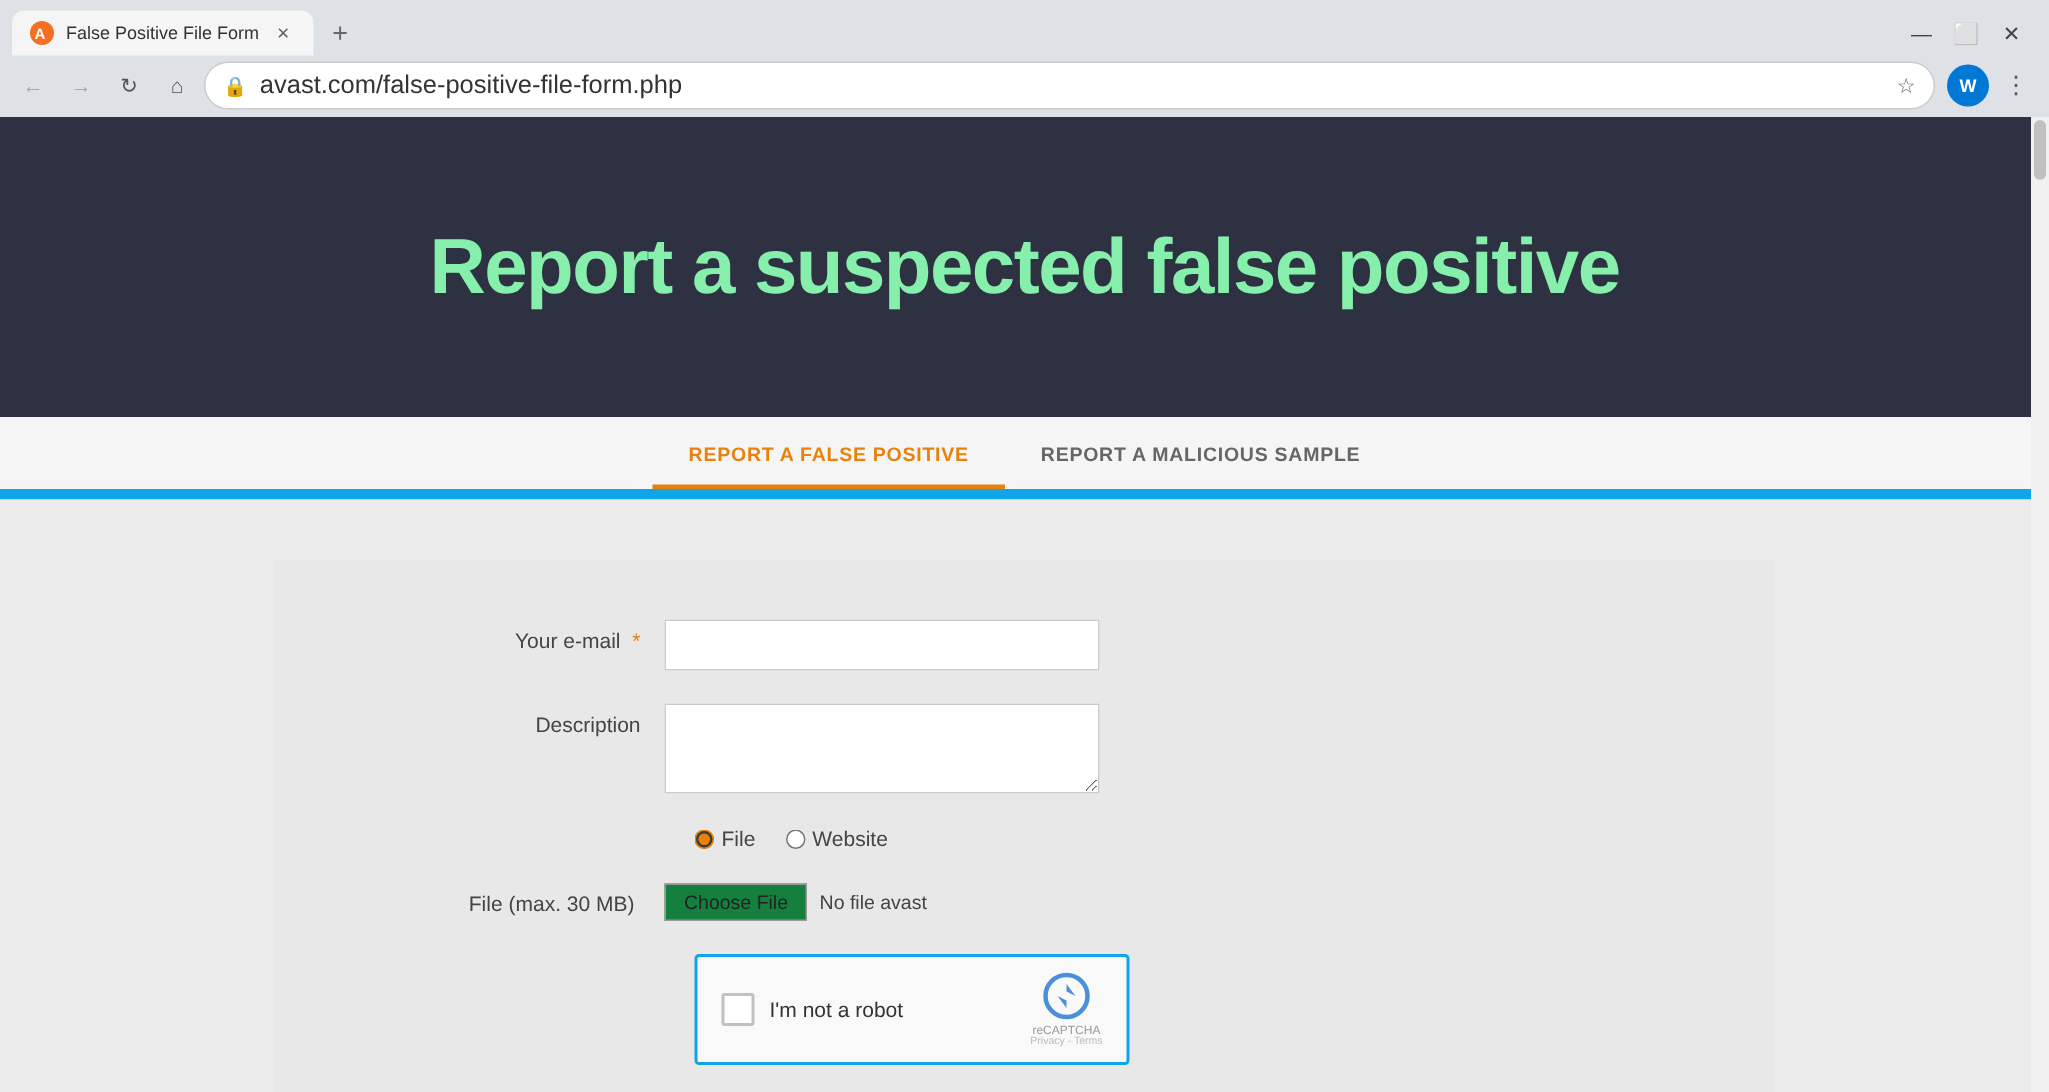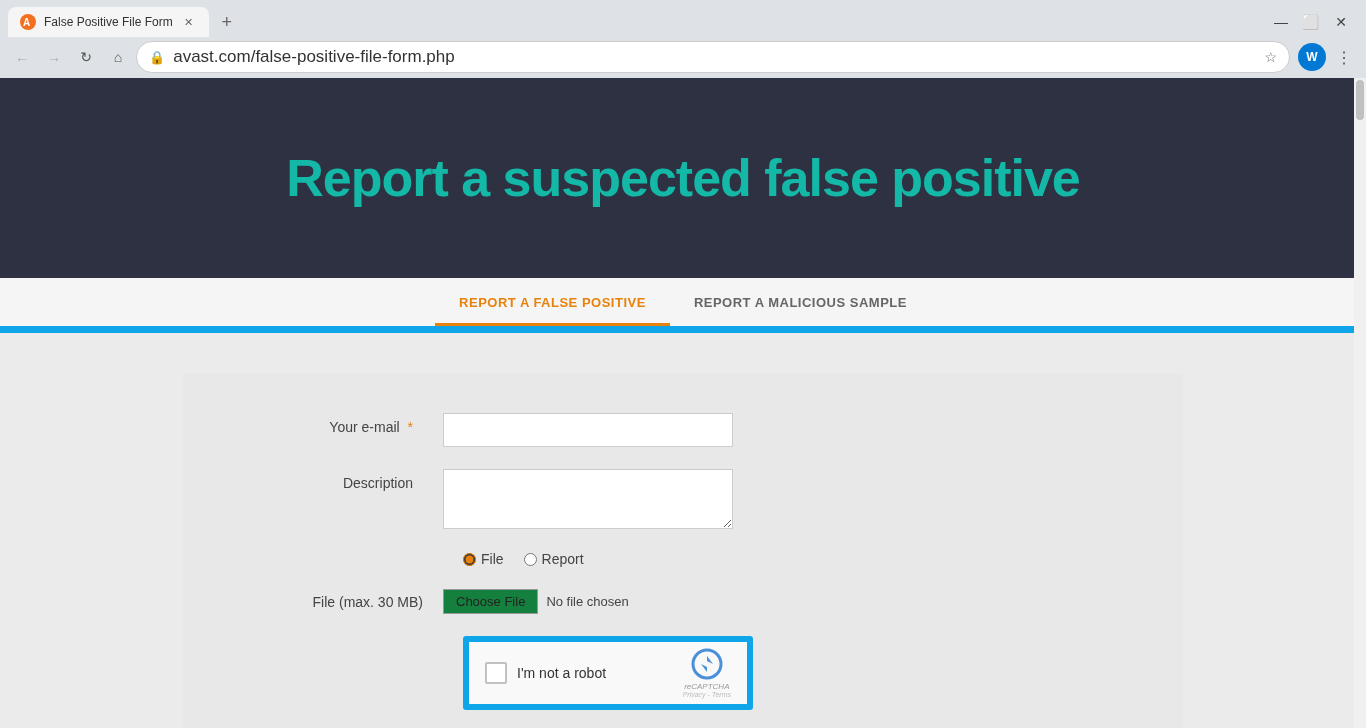--- a/index.html
+++ b/index.html
@@ -190,21 +190,21 @@
     .hero {
       background: #2d3142;
       width: 100%;
       padding: 60px 20px;
       display: flex;
       align-items: center;
       justify-content: center;
       min-height: 200px;
     }
     .hero-title {
-      color: #14b8a6;
+      color: #86efac;
       font-size: 52px;
       font-weight: 800;
       text-align: center;
       letter-spacing: -1px;
     }
 
     
     .tabs-bar {
       background: #f5f5f5;
       display: flex;
@@ -251,21 +251,21 @@
       border-radius: 2px;
     }
     .form-row {
       display: flex;
       align-items: flex-start;
       margin-bottom: 22px;
     }
     .form-label {
       width: 200px;
       text-align: right;
-      padding-right: 30px;
+      padding-right: 16px;
       padding-top: 6px;
       font-size: 14px;
       color: #444;
       flex-shrink: 0;
     }
     .required-star {
       color: #e8820c;
       margin-left: 4px;
     }
     .form-input {
@@ -348,21 +348,21 @@
     .recaptcha-row {
       display: flex;
       justify-content: flex-start;
       margin-bottom: 28px;
       margin-left: 220px;
     }
     .recaptcha-box {
       width: 290px;
       height: 74px;
       background: #f9f9f9;
-      border: 6px solid #0ea5e9;
+      border: 2px solid #0ea5e9;
       border-radius: 3px;
       display: flex;
       align-items: center;
       padding: 0 16px;
       gap: 10px;
       position: relative;
     }
     .recaptcha-checkbox {
       width: 22px;
       height: 22px;
@@ -376,21 +376,20 @@
       font-size: 14px;
       color: #333;
       flex: 1;
     }
     .recaptcha-logo {
       display: flex;
       flex-direction: column;
       align-items: center;
       gap: 2px;
       flex-shrink: 0;
-      font-style: italic;
     }
   </style>
 </head>
 <body>
 
 <div class="browser-chrome">
 
   <div class="tab-bar">
     <div class="tab">
       <span class="tab-favicon">
@@ -455,32 +454,32 @@
         <textarea class="form-textarea" placeholder="" style=""></textarea>
       </div>
 
       <div class="radio-row">
         <label class="radio-option">
           <input type="radio" name="report_type" checked="" style="">
           <span>File</span>
         </label>
         <label class="radio-option">
           <input type="radio" name="report_type" style="">
-          <span>Report</span>
+          <span>Website</span>
         </label>
       </div>
 
       <div class="file-row">
         <div class="file-label">File (max. 30 MB)</div>
         <div class="file-input-wrapper">
           <label class="choose-file-btn">
             <span>Choose File</span>
             
           </label>
-          <span class="no-file-text">No file chosen</span>
+          <span class="no-file-text">No file avast</span>
         </div>
       </div>
 
       <div class="recaptcha-row">
         <div class="recaptcha-box">
           <div class="recaptcha-checkbox"></div>
           <span class="recaptcha-text">I'm not a robot</span>
           <div class="recaptcha-logo">
 
             <svg width="32" height="32" viewBox="0 0 32 32">

